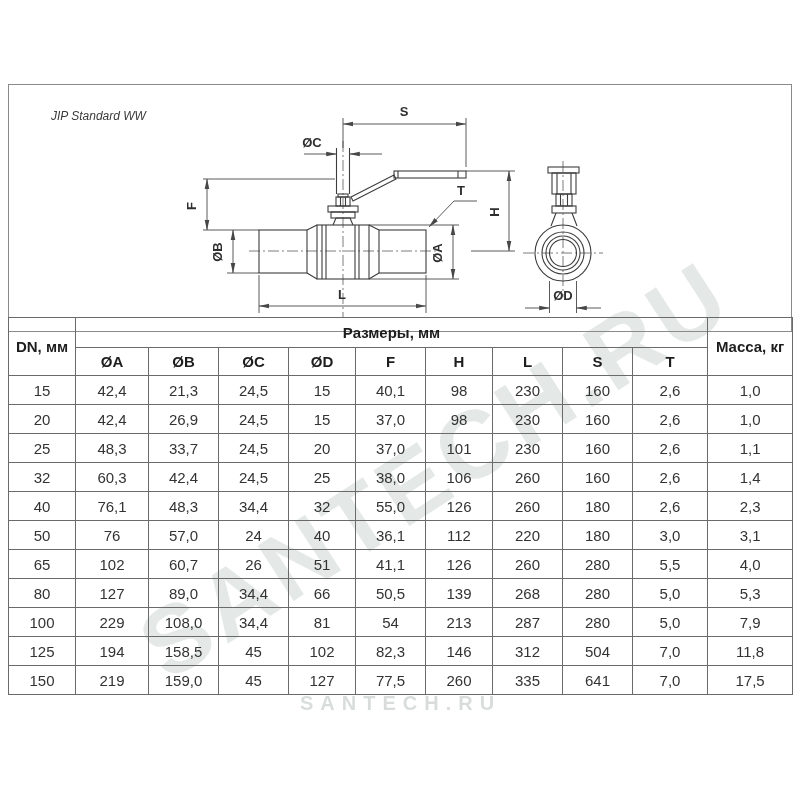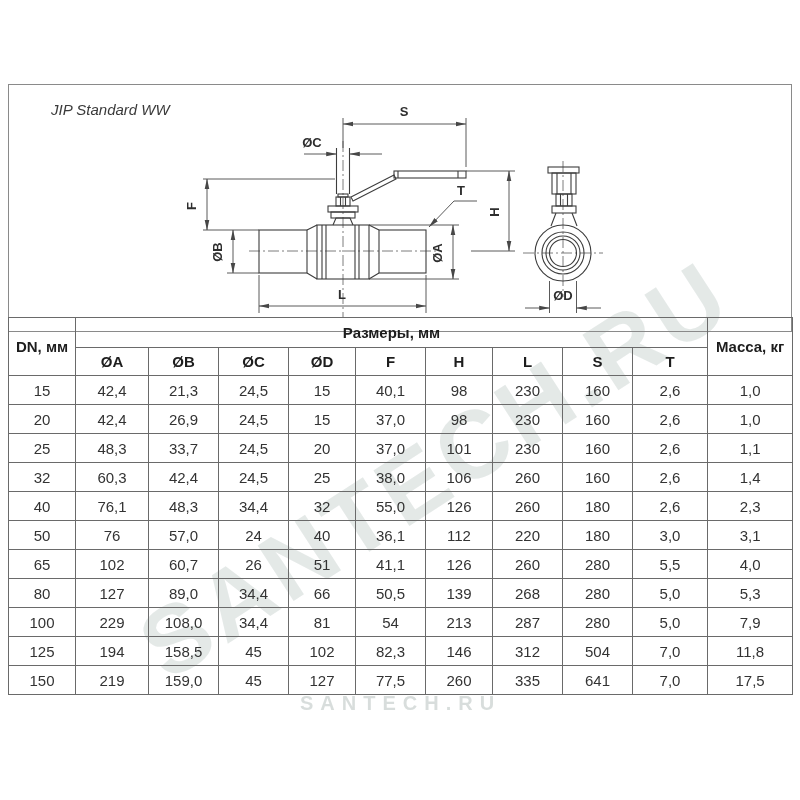--- a/index.html
+++ b/index.html
@@ -18,22 +18,22 @@
     font-size:20px;font-weight:bold;letter-spacing:7px;white-space:nowrap;
     color:#aab6b2;opacity:.45;pointer-events:none;user-select:none;
   }
 
   
   .panel{
     position:absolute;left:8px;top:84px;width:782px;height:246px;
     border:1px solid #8a8a8a;z-index:2;background:transparent;
   }
   .series-label{
-    position:absolute;left:42px;top:16px;
-    font-size:15px;font-style:italic;color:#3a3a3a;letter-spacing:0px;
+    position:absolute;left:42px;top:24px;
+    font-size:12px;font-style:italic;color:#3a3a3a;letter-spacing:0px;
   }
   .panel svg{position:absolute;left:0;top:0;}
 
   
   table.dims{
     position:absolute;left:8px;top:317px;width:784px;z-index:2;
     border-collapse:collapse;table-layout:fixed;background:transparent;
   }
   table.dims th, table.dims td{
     border:1px solid #6a6a6a;text-align:center;vertical-align:middle;

